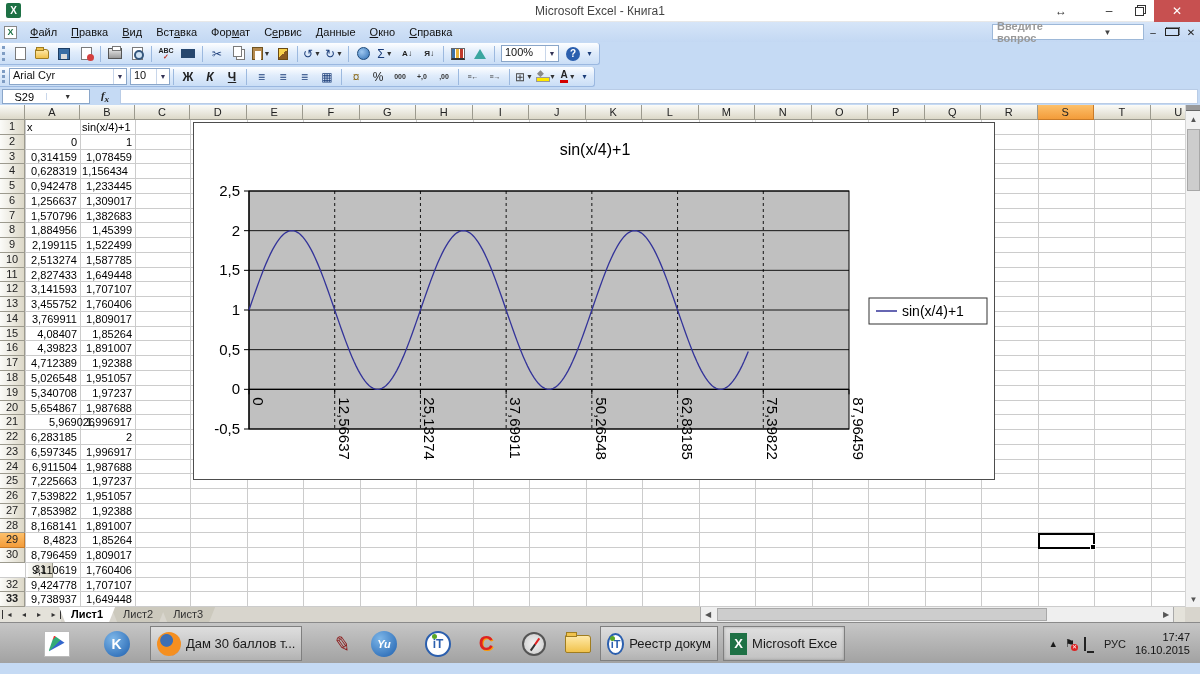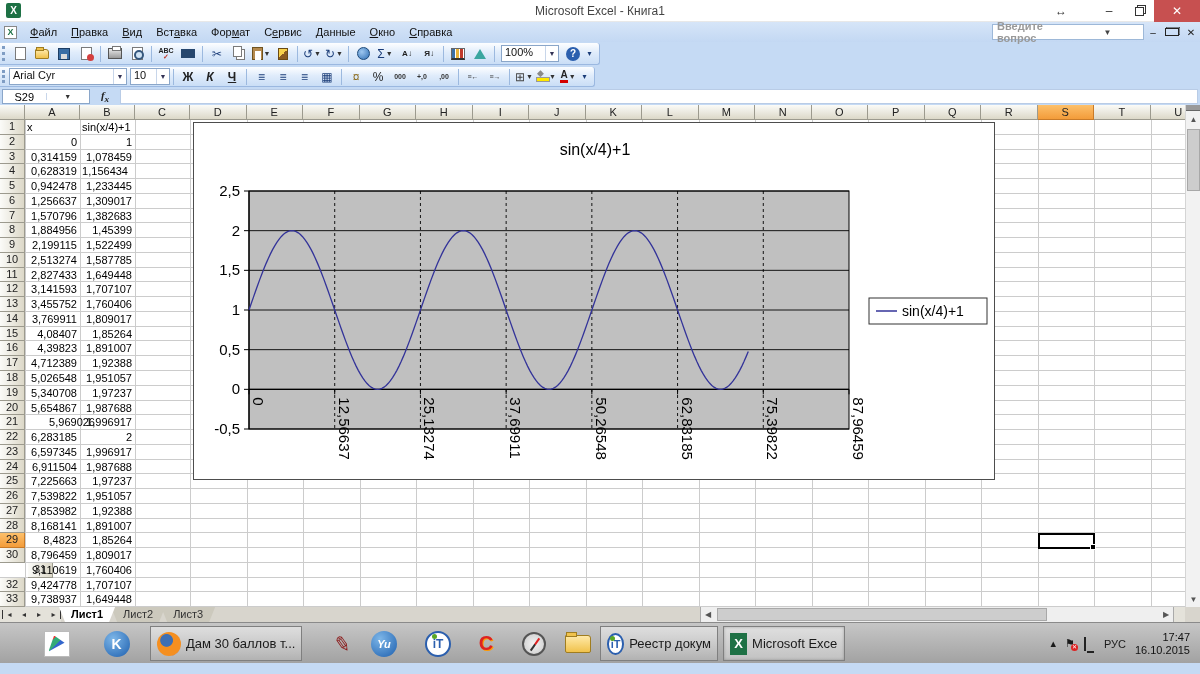--- a/index.html
+++ b/index.html
@@ -494,21 +494,21 @@
         <div class="cell num" style="left: 80px; top: 413.42px; width: 55px; height: 14.765px;">1,85264</div>
         <div class="rh" style="top: 428.185px; height: 14.765px; line-height: 13.765px;">30</div>
         <div class="cell num" style="left: 25px; top: 428.185px; width: 55px; height: 14.765px;">8,796459</div>
         <div class="cell num" style="left: 80px; top: 428.185px; width: 55px; height: 14.765px;">1,809017</div>
         <div class="rh" style="top: 442.95px; height: 14.765px; line-height: 13.765px; margin-left: 28px;">31</div>
         <div class="cell num" style="left: 25px; top: 442.95px; width: 55px; height: 14.765px;">9,110619</div>
         <div class="cell num" style="left: 80px; top: 442.95px; width: 55px; height: 14.765px;">1,760406</div>
         <div class="rh" style="top: 457.715px; height: 14.765px; line-height: 13.765px;">32</div>
         <div class="cell num" style="left: 25px; top: 457.715px; width: 55px; height: 14.765px;">9,424778</div>
         <div class="cell num" style="left: 80px; top: 457.715px; width: 55px; height: 14.765px;">1,707107</div>
-        <div class="rh" style="top: 472.48px; height: 14.765px; line-height: 13.765px;">33</div>
+        <div class="rh" style="top: 472.48px; height: 14.765px; line-height: 13.765px; font-weight: bold;">33</div>
         <div class="cell num" style="left: 25px; top: 472.48px; width: 55px; height: 14.765px;">9,738937</div>
         <div class="cell num" style="left: 80px; top: 472.48px; width: 55px; height: 14.765px;">1,649448</div>
         <div class="selcell" style="left: 1037.5px; top: 413.42px; width: 57.5px; height: 15.765px;"></div>
         <div style="position: absolute; left: 193px; top: 2px; width: 802px; height: 358px; background: rgb(255, 255, 255); border: 1px solid rgb(77, 77, 77);"><svg width="800" height="356">
             <rect x="55" y="68" width="600" height="238" fill="#c0c0c0" stroke="#000" stroke-width="1"></rect>
             <line x1="55" y1="306" x2="655" y2="306" stroke="#000" stroke-width="0.9"></line>
             <line x1="50" y1="306" x2="55" y2="306" stroke="#000"></line>
             <text x="46" y="311" text-anchor="end" font-size="15" fill="#000" font-family="Liberation Sans, sans-serif">-0,5</text>
             <line x1="55" y1="266.3333333333333" x2="655" y2="266.3333333333333" stroke="#000" stroke-width="0.9"></line>
             <line x1="50" y1="266.3333333333333" x2="55" y2="266.3333333333333" stroke="#000"></line>

